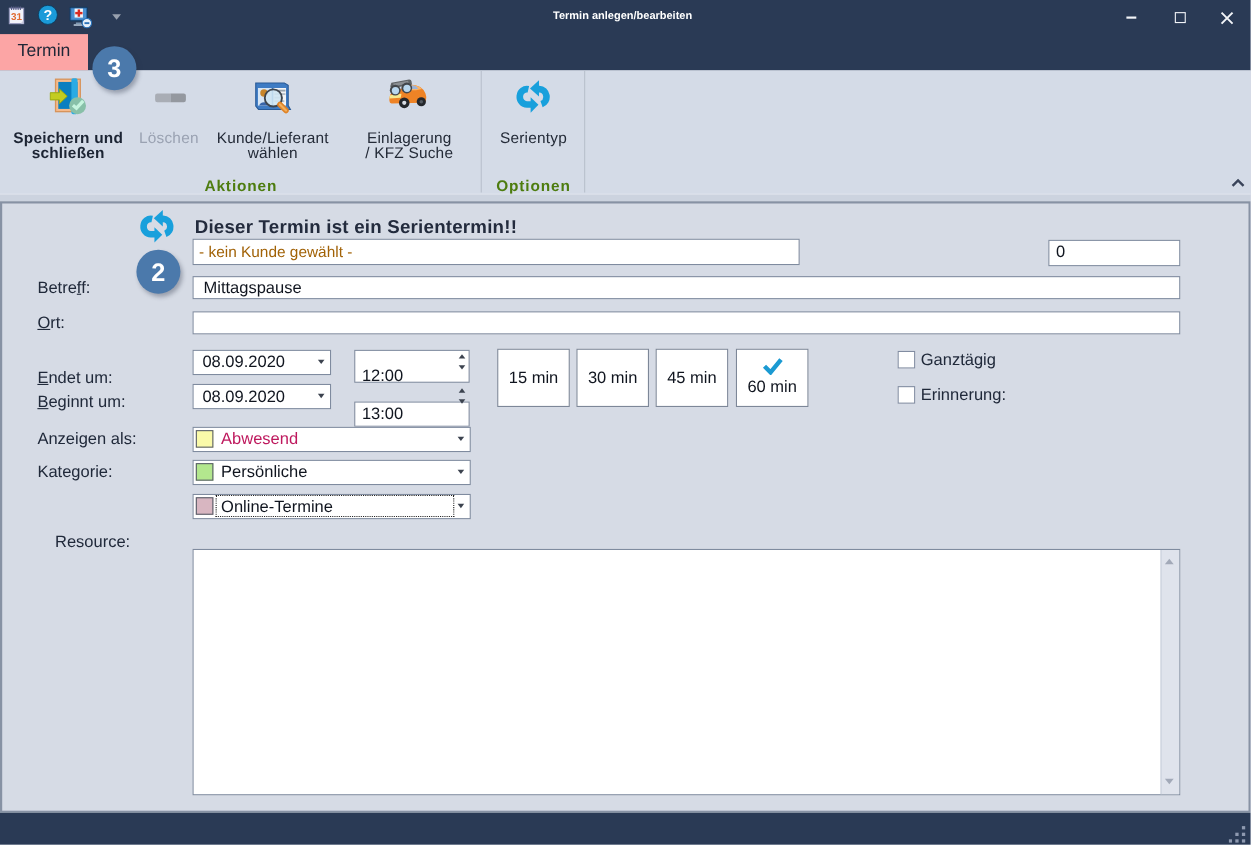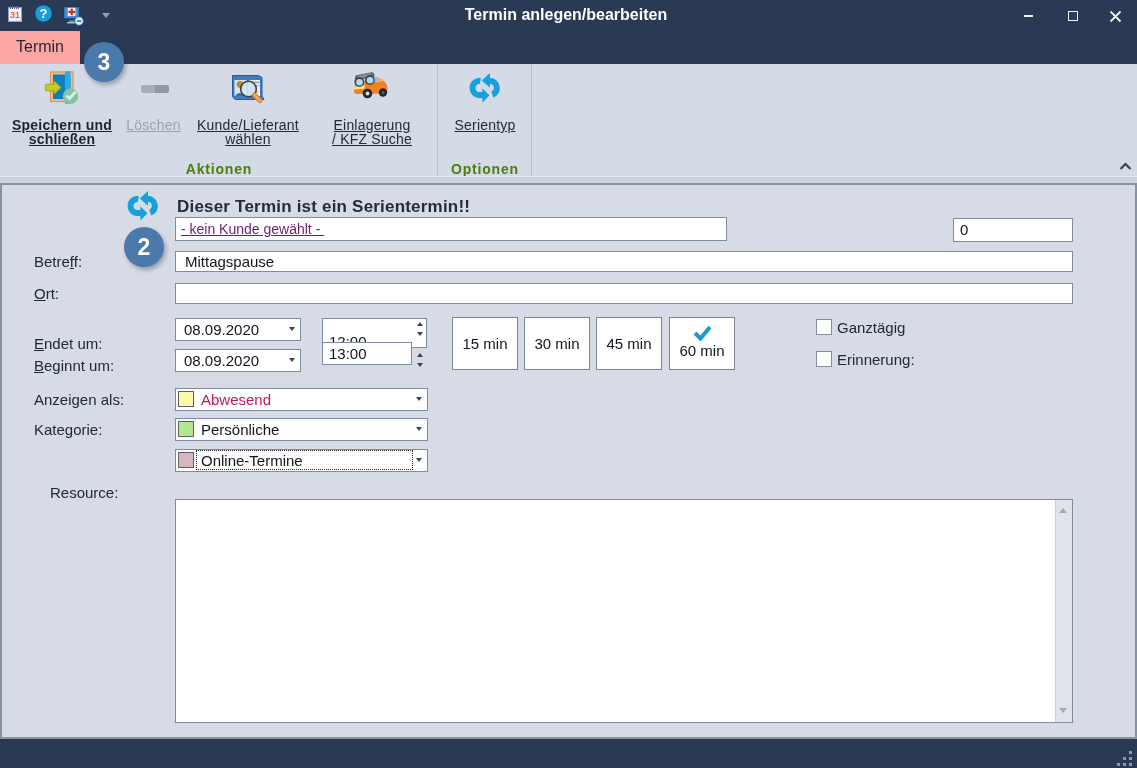--- a/index.html
+++ b/index.html
@@ -4,26 +4,26 @@
 <style>
 * { margin:0; padding:0; box-sizing:border-box; }
 html,body { width:1137px; height:768px; overflow:hidden; }
 body { font-family:"Liberation Sans", sans-serif; position:relative; background:#d6dbe5; }
 .abs { position:absolute; }
 
 
 #titlebar { left:0; top:0; width:1137px; height:30px; background:#2a3a55; }
 #tabrow   { left:0; top:30px; width:1137px; height:34px; background:#2a3a55; }
 #tab { left:0; top:31px; width:80px; height:33px; background:#fca5a5; color:#1f2737; font-size:16px; line-height:32px; text-align:center; }
-#title { left:401px; top:0; width:330px; height:30px; color:#fff; font-weight:bold; font-size:16px; line-height:29px; text-align:center; }
+#title { left:401px; top:0; width:330px; height:30px; color:#fff; font-weight:bold; font-size:10px; line-height:29px; text-align:center; }
 .winbtn { top:0; height:30px; color:#f2f4f8; }
 
 
 #ribbon { left:0; top:64px; width:1137px; height:113px; background:#d4dbe7; }
-.rlabel { position:absolute; font-size:14px; color:#242b38; text-align:center; line-height:13.5px; letter-spacing:0.2px;text-decoration:underline; }
+.rlabel { position:absolute; font-size:14px; color:#242b38; text-align:center; line-height:13.5px; letter-spacing:0.2px; }
 .rgroup { position:absolute; font-size:14px; color:#4d7c0f; font-weight:bold; text-align:center; letter-spacing:0.8px; }
 .rsep { position:absolute; top:64px; width:1px; height:111px; background:#b9c0cd; }
 
 
 #gap { left:0; top:177px; width:1137px; height:6px; background:#ccd3df; }
 #panel { left:0px; top:183px; width:1137px; height:556px; background:#d6dbe5; border:2px solid #8792a4; }
 #statusbar { left:0; top:739px; width:1137px; height:29px; background:#2a3a55; }
 
 
 .flabel { position:absolute; font-size:15px; color:#20293a; }
@@ -170,41 +170,41 @@
     <path d="M20 9 H21.3 A6.5 7 0 0 1 23.3 22.66"></path>
   </g>
   <g fill="#18a0dc">
     <path d="M21 1 V15.8 L12.8 8.4 Z"></path>
     <path d="M13.4 16.5 V30.4 L20.5 23.3 Z"></path>
   </g>
 </svg>
 <div class="abs" style="left:177px;top:198px;font-size:17px;line-height:17px;font-weight:bold;color:#232b3d;letter-spacing:0.2px;">Dieser Termin ist ein Serientermin!!</div>
 
 <div class="input" style="left:175px;top:217px;width:552px;height:24px;"></div>
-<div class="abs" style="left:181px;top:221px;font-size:14px;color:#701a75;text-decoration:underline;">- kein Kunde gewählt -&nbsp;</div>
+<div class="abs" style="left:181px;top:221px;font-size:14px;color:#a16207;">- kein Kunde gewählt -&nbsp;</div>
 
 <div class="input" style="left:953px;top:218px;width:120px;height:24px;padding:2px 6px;">0</div>
 
 <div class="flabel" style="left:34px;top:253px;">Betre<u>f</u>f:</div>
 <div class="input" style="left:175px;top:251px;width:898px;height:21px;padding:1px 9px;">Mittagspause</div>
 
 <div class="flabel" style="left:34px;top:285px;"><u>O</u>rt:</div>
 <div class="input" style="left:175px;top:283px;width:898px;height:21px;"></div>
 
 <div class="flabel" style="left:34px;top:320px;margin-top:37px;"><u>B</u>eginnt um:</div>
 <div class="input" style="left:175px;top:318px;width:126px;height:23px;padding:2px 8px;">08.09.2020</div>
 <div class="combo-arrow" style="left:289px;top:327px;"></div>
 <div class="input" style="left:322px;top:318px;width:105px;height:23px;padding:14px 6px;">12:00</div>
 <div class="abs" style="left:417px;top:322px;width:0;height:0;border-left:3.5px solid transparent;border-right:3.5px solid transparent;border-bottom:4.5px solid #3c434f;"></div>
 <div class="abs" style="left:417px;top:332px;width:0;height:0;border-left:3.5px solid transparent;border-right:3.5px solid transparent;border-top:4.5px solid #3c434f;"></div>
 
 <div class="flabel" style="left:34px;top:335px;"><u>E</u>ndet um:</div>
 <div class="input" style="left:175px;top:349px;width:126px;height:23px;padding:2px 8px;">08.09.2020</div>
 <div class="combo-arrow" style="left:289px;top:358px;"></div>
-<div class="input" style="left:322px;top:342px;width:90px;height:23px;padding:2px 6px;">13:00</div>
+<div class="input" style="left:322px;top:365px;width:105px;height:23px;padding:2px 6px;">13:00</div>
 <div class="abs" style="left:417px;top:353px;width:0;height:0;border-left:3.5px solid transparent;border-right:3.5px solid transparent;border-bottom:4.5px solid #3c434f;"></div>
 <div class="abs" style="left:417px;top:363px;width:0;height:0;border-left:3.5px solid transparent;border-right:3.5px solid transparent;border-top:4.5px solid #3c434f;"></div>
 
 <div class="minbtn" style="left:452px;top:317px;line-height:51px;">15 min</div>
 <div class="minbtn" style="left:524px;top:317px;line-height:51px;">30 min</div>
 <div class="minbtn" style="left:596px;top:317px;line-height:51px;">45 min</div>
 <div class="minbtn" style="left:669px;top:317px;"><svg style="margin-top:7px;" width="19" height="16" viewBox="0 0 19 16">
       <path d="M2 8 l5.5 5.5 L17 2" stroke="#1b9ad2" stroke-width="4" fill="none"></path>
     </svg><div style="margin-top:-2px;">60 min</div></div>
 

